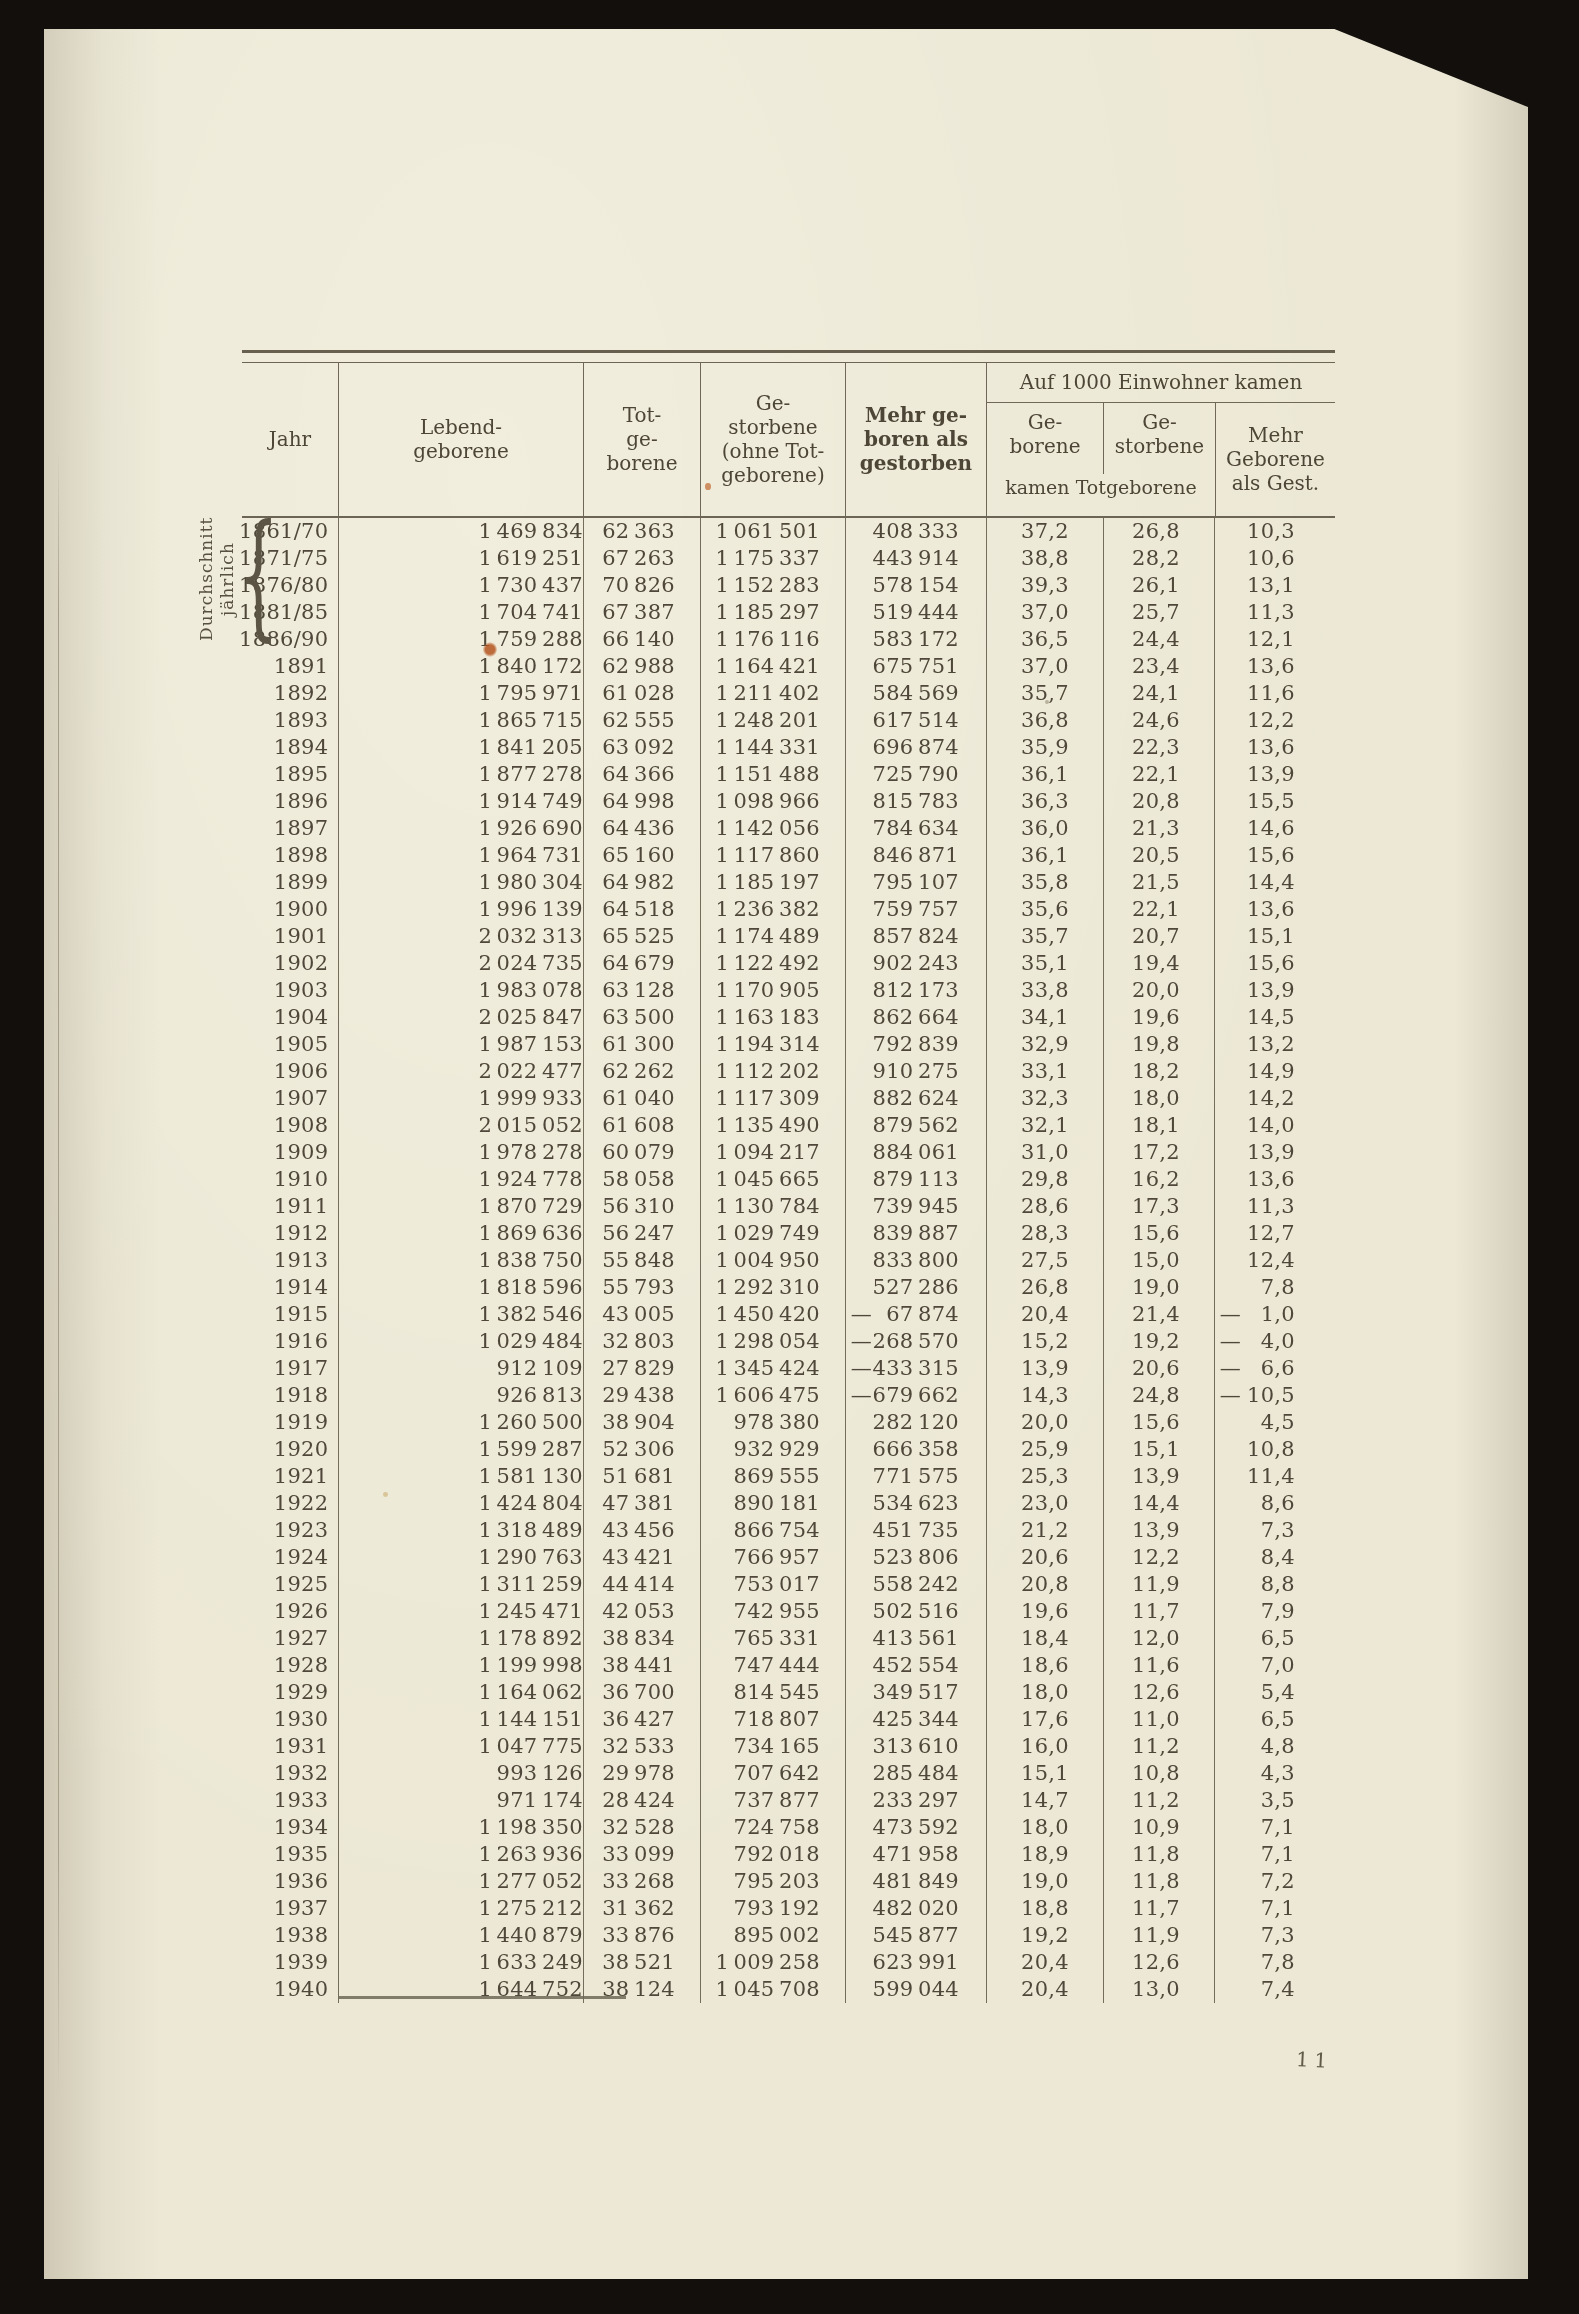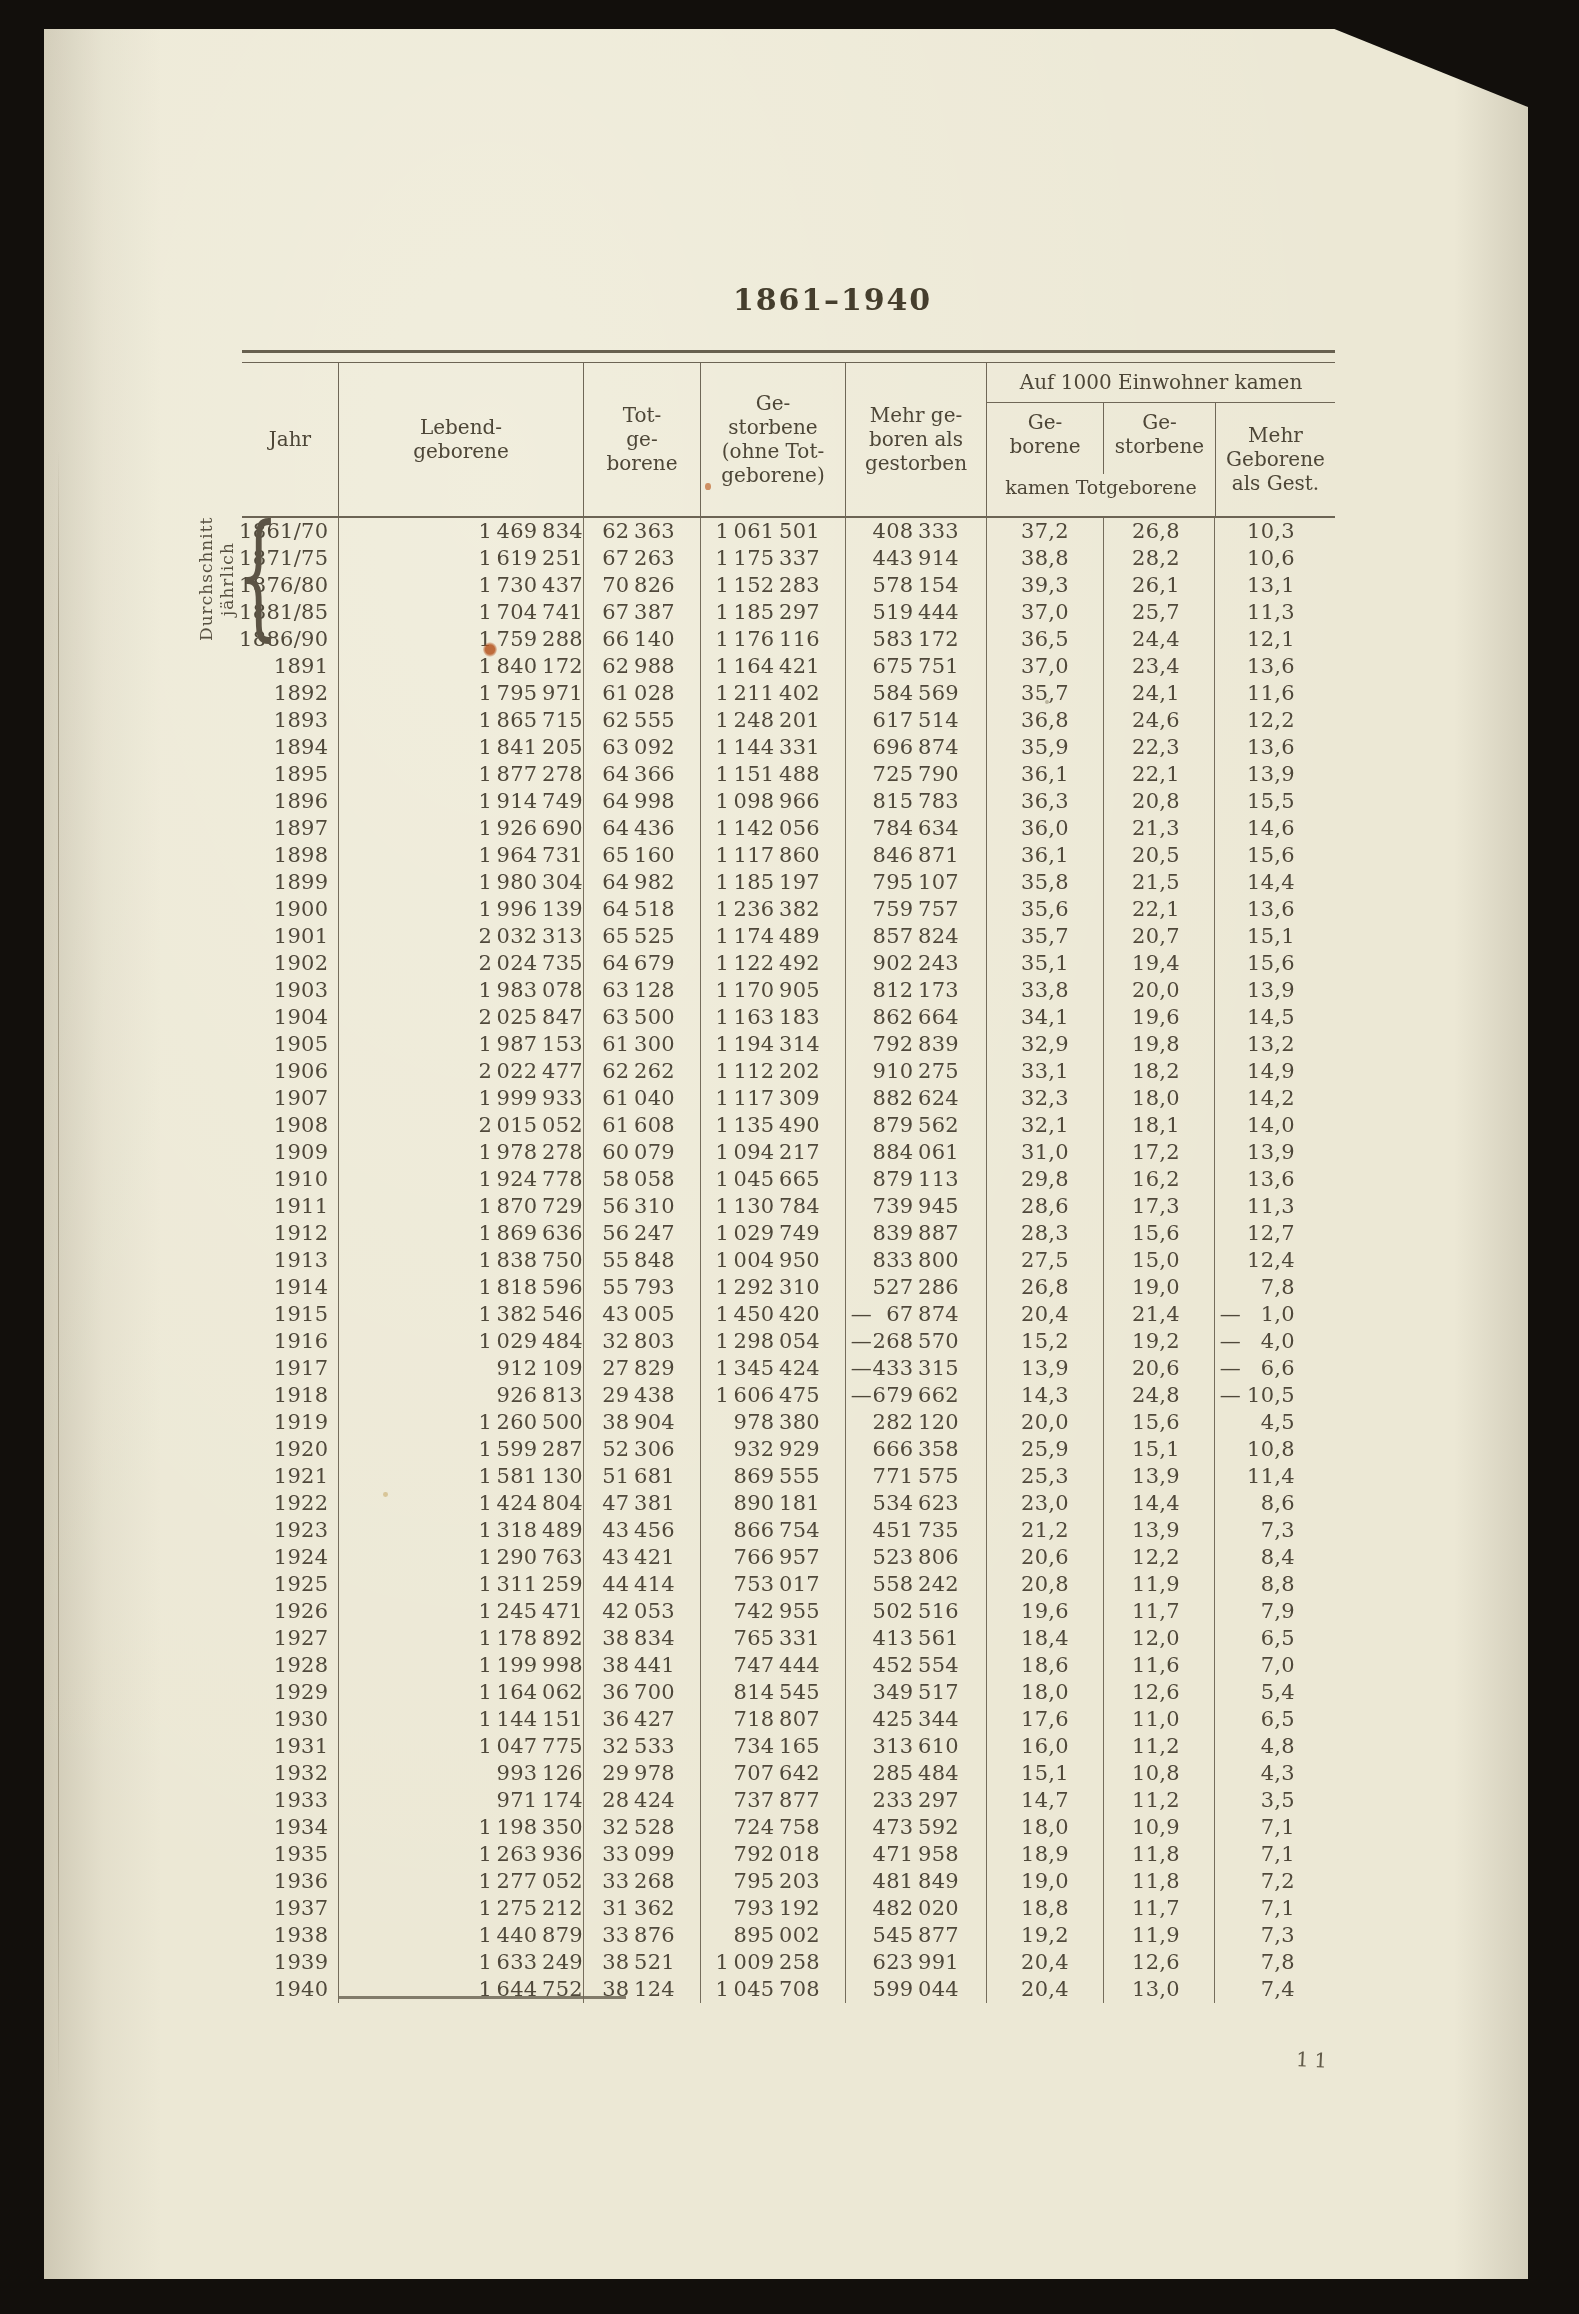--- a/index.html
+++ b/index.html
@@ -86,37 +86,36 @@
                  color:rgba(62,54,38,0.8); transform:rotate(3deg); }
 </style>
 </head>
 <body>
 
 <div class="scan">
   <div class="paper">
 
     <div class="crease"></div>
 
-    <div class="title title-2">1861–1940</div>
 
     <div class="table-wrap">
       <div class="toprule"></div>
 
       <div class="thead">
         <div class="hc main">Jahr</div>
         <div class="hc main">Lebend-
 geborene</div>
         <div class="hc main">Tot-
 ge-
 borene</div>
         <div class="hc main">Ge-
 storbene
 (ohne Tot-
 geborene)</div>
-        <div class="hc main" style="border-right:1.9px solid #6f6757;">Mehr ge-
+        <div class="hc main" style="border-right:1.9px solid #6f6757;font-weight:bold;">Mehr ge-
 boren als
 gestorben</div>
         <div class="hc group">Auf 1000 Einwohner kamen</div>
         <div class="hc sub sub-geb">Ge-
 borene</div>
         <div class="hc sub sub-gest">Ge-
 storbene</div>
         <div class="hc span-note">kamen Totgeborene</div>
         <div class="hc sub-mehr">Mehr
 Geborene

